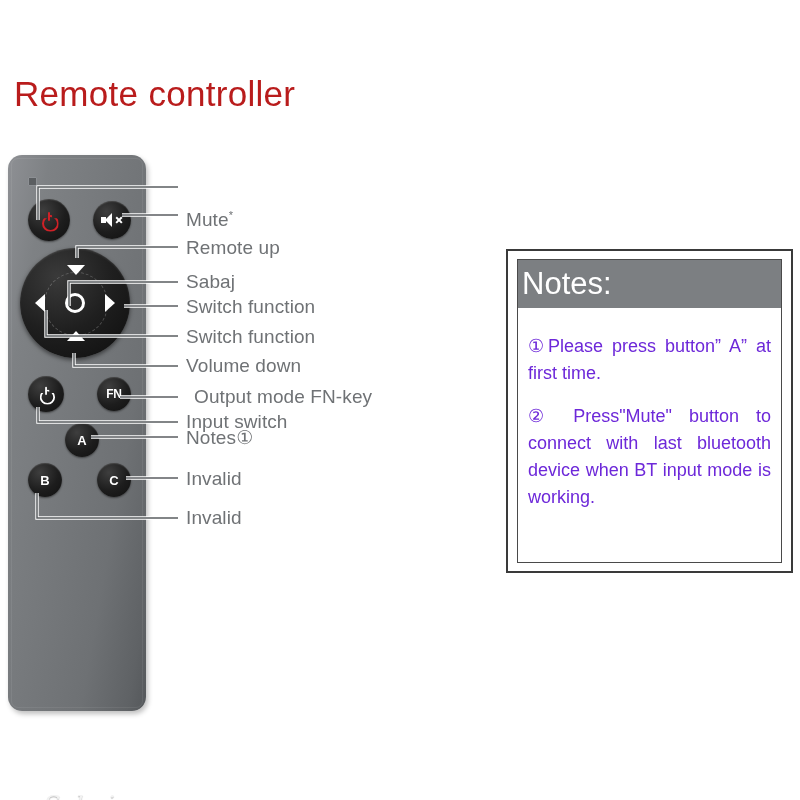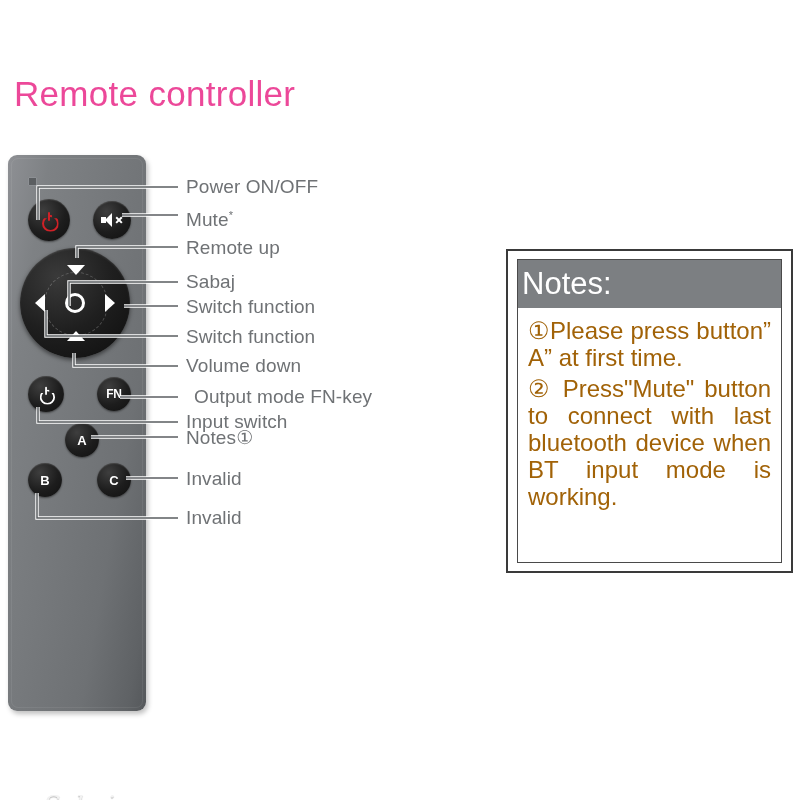--- a/index.html
+++ b/index.html
@@ -7,28 +7,28 @@
     width:800px;height:800px;background:#ffffff;
     font-family:"Liberation Sans", sans-serif;
     -webkit-font-smoothing:antialiased;
     overflow:hidden;position:relative;
   }
   #page{position:absolute;left:0;top:0;width:800px;height:800px;}
 
   
   .page-title{
     position:absolute;left:14px;top:72px;
-    font-size:35px;color:#ec4899;letter-spacing:0.3px;
+    font-size:35px;color:#b91c1c;letter-spacing:0.3px;
     font-weight:400;line-height:44px;white-space:nowrap;
   }
 
   
   .remote{
     position:absolute;left:8px;top:155px;width:138px;height:556px;
-    border-radius:9px;
+    border-radius:14px;
     background:linear-gradient(100deg,#8e9094 0%,#7e8184 18%,#76797c 45%,#6e7174 72%,#5f6265 92%,#55585b 100%);
     box-shadow:2px 3px 5px rgba(0,0,0,.25);
   }
   .remote-inner-edge{
     position:absolute;left:3px;top:3px;right:3px;bottom:3px;
     border-radius:7px;border:1px solid rgba(255,255,255,.07);
     pointer-events:none;
   }
   .ir-led{
     position:absolute;left:20px;top:22px;width:7px;height:7px;
@@ -141,23 +141,23 @@
   }
   .notes-header{
     height:48px;background:#7c7f82;display:flex;align-items:center;
     padding-left:4px;box-sizing:border-box;
   }
   .notes-title{
     color:#ffffff;font-size:31px;font-weight:400;line-height:34px;
   }
   .notes-body{padding:9px 10px 0 10px;}
   .note-item{
-    font-size:24px;color:#a16207;line-height:27px;
+    font-size:18px;color:#6d28d9;line-height:27px;
     margin-bottom:4px;
-    text-align:justify;text-align-last:left;
+    text-align:justify;text-align-last:left;margin-top:16px;
   }
 </style>
 </head>
 <body>
 
 <div id="page">
 
   <div class="page-title">Remote controller</div>
 
   <div class="remote">
@@ -239,23 +239,20 @@
       <path d="M46 310 L46 336 L178 336"></path>
       <path d="M74 353 L74 366 L178 366"></path>
       <path d="M120 397 L178 397"></path>
       <path d="M38 407 L38 422 L178 422"></path>
       <path d="M91 437 L178 437"></path>
       <path d="M126 478 L178 478"></path>
       <path d="M37 493 L37 518 L178 518"></path>
     </g>
   </svg>
 
-  <div class="callout" style="left:186px;top:177px;">
-    <span>Power ON/OFF</span>
-  </div>
   <div class="callout" style="left:186px;top:205px;">
     <span>Mute</span><span class="sup">*</span>
   </div>
   <div class="callout" style="left:186px;top:238px;">
     <span>Remote up</span>
   </div>
   <div class="callout" style="left:186px;top:272px;">
     <span>Sabaj</span>
   </div>
   <div class="callout" style="left:186px;top:297px;">

